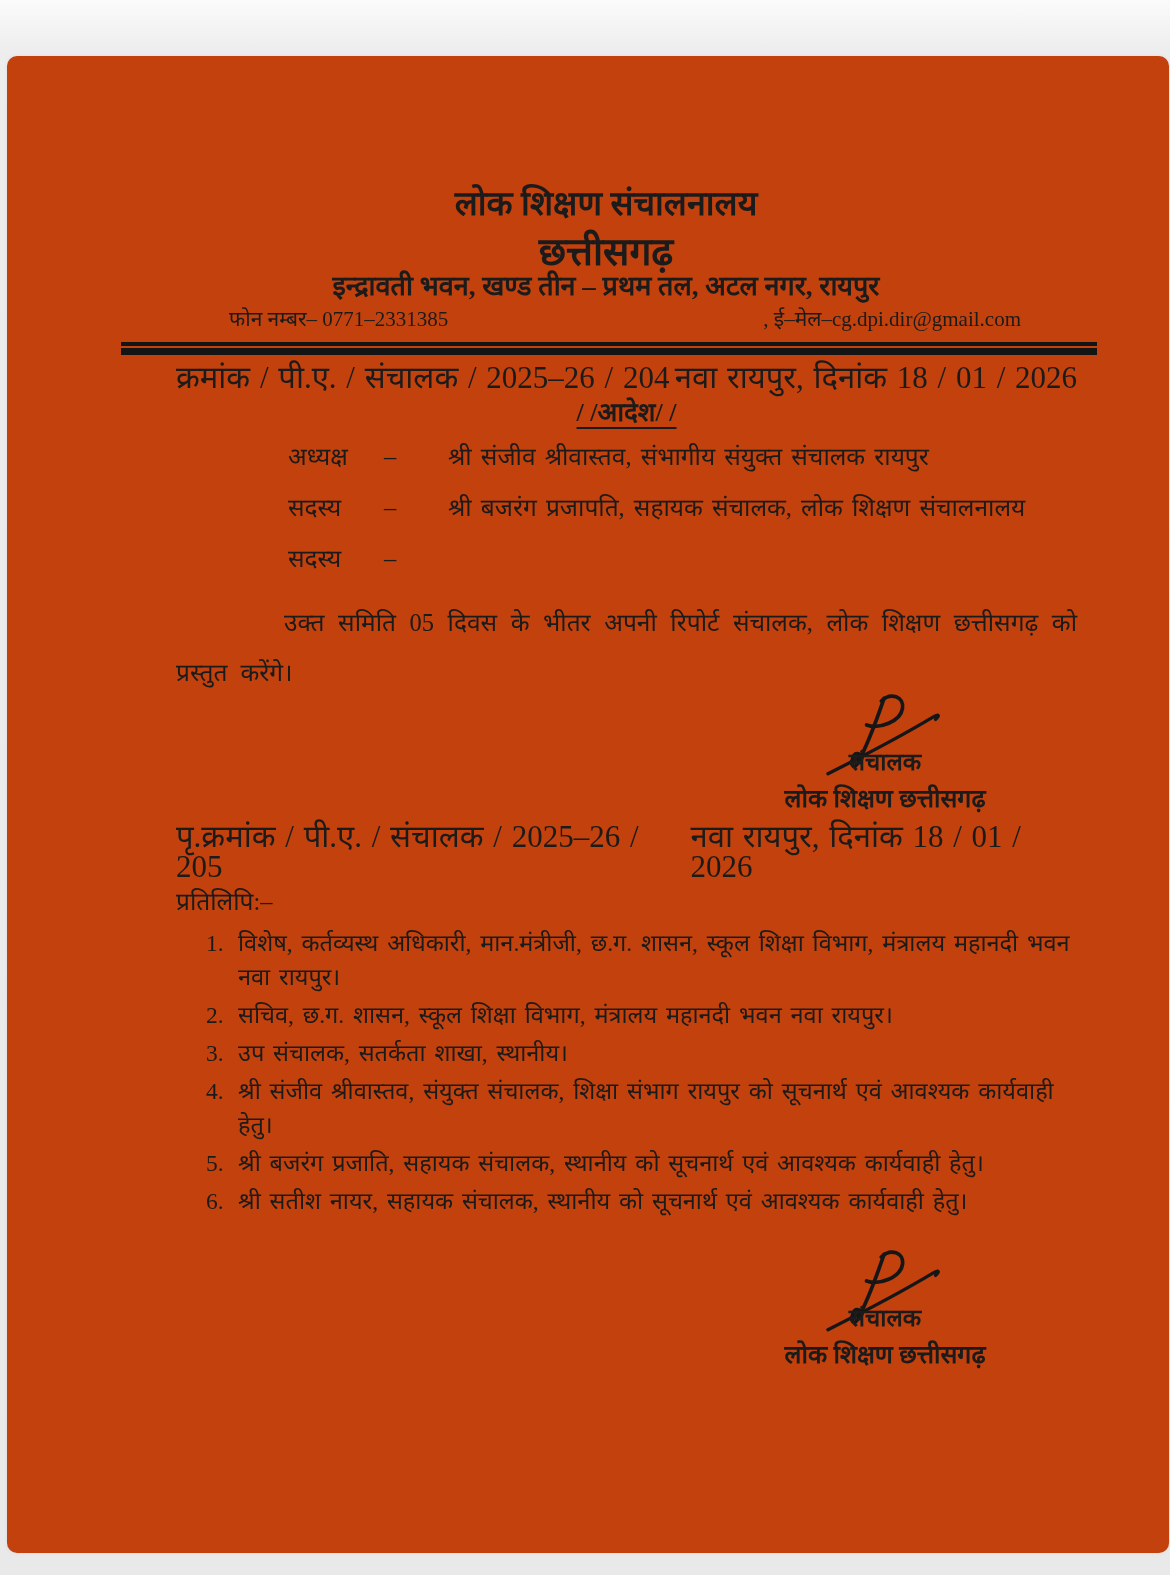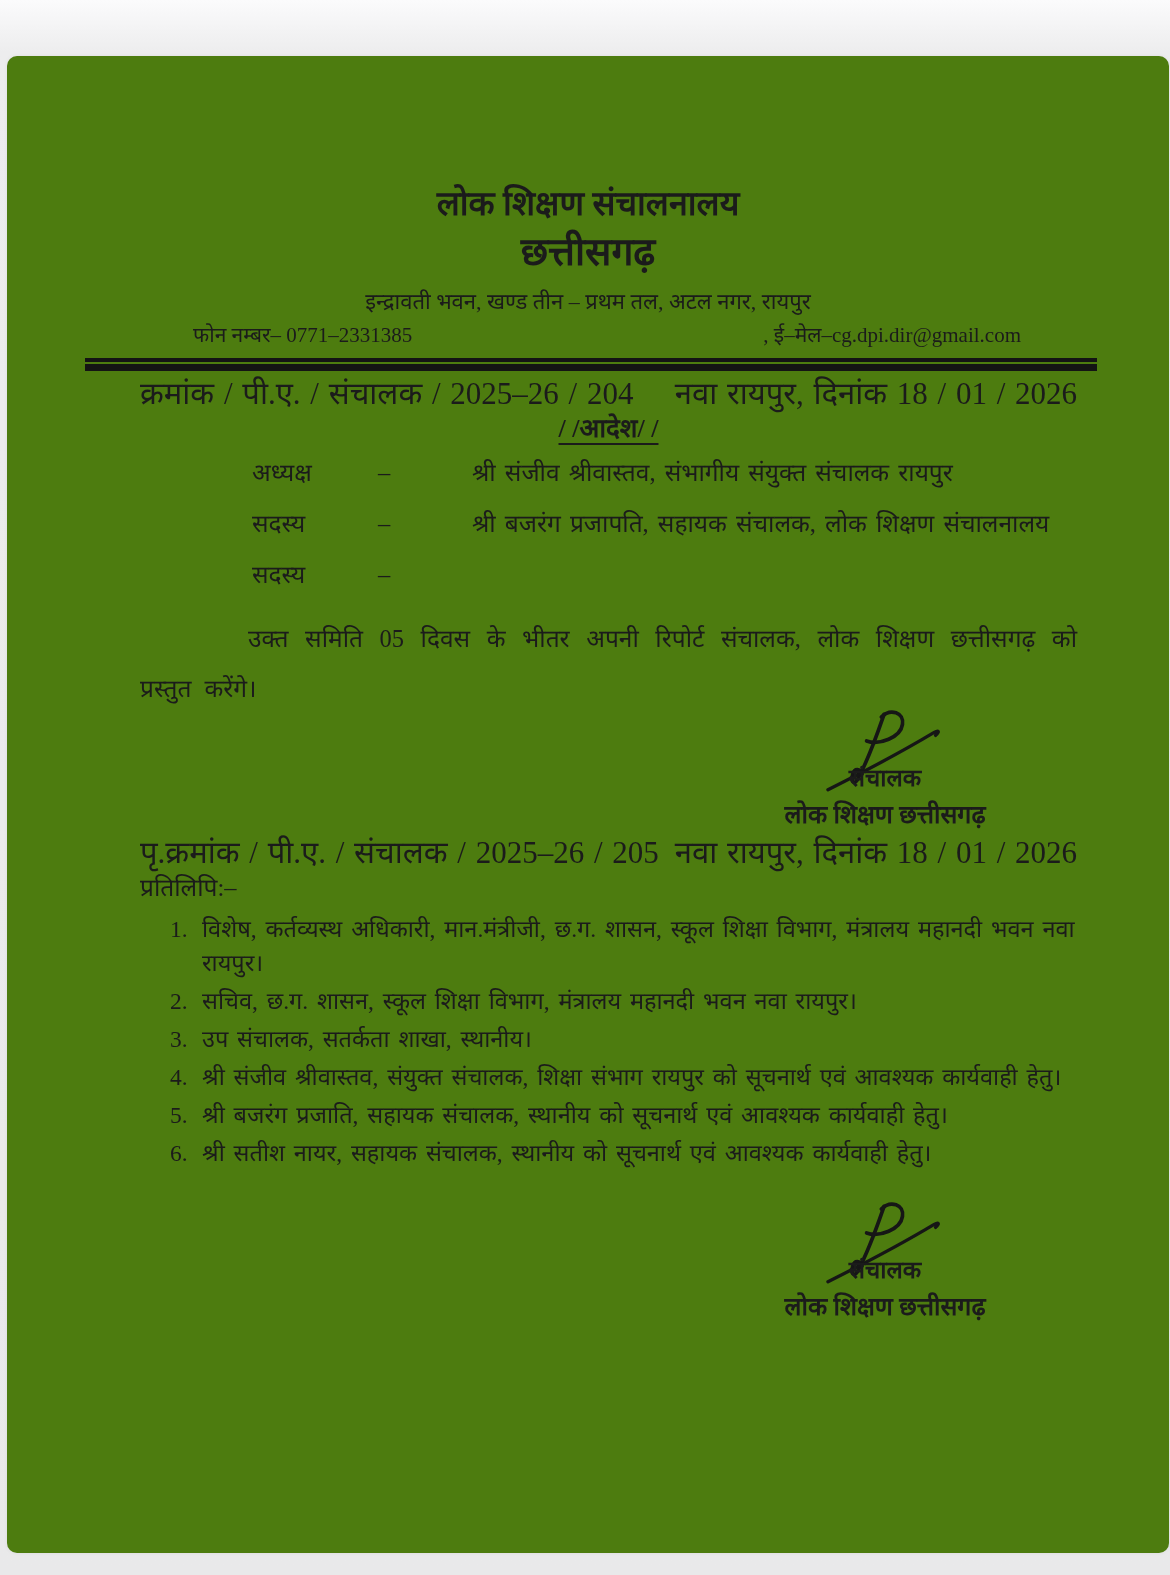--- a/index.html
+++ b/index.html
@@ -7,28 +7,29 @@
     width: 1170px; height: 1575px;
     position: relative;
     background: linear-gradient(180deg, #fbfbfc 0px, #ededee 52px, #e9e9ea 100%);
     font-family: "Liberation Serif", "DejaVu Sans", serif;
     color: #1b1b1b;
     overflow: hidden;
   }
   .page {
     position: absolute;
     left: 7px; top: 56px; right: 1px; bottom: 22px;
-    background: #4d7c0f;
+    background: #c2410c;
     border-radius: 10px;
     box-shadow: 0 0 4px rgba(0,0,0,0.06);
+    padding-left: 36px;
   }
   .letterhead { text-align: center; padding-top: 128px; }
   .org-name   { font-size: 34px; line-height: 40px; font-weight: bold; }
   .org-state  { font-size: 39px; line-height: 36px; font-weight: bold; margin-top: 10px; }
-  .org-addr   { font-size: 22px; line-height: 32px; font-weight: normal; margin-top: 16px; }
+  .org-addr   { font-size: 27px; line-height: 32px; font-weight: bold; margin-top: 0; }
   .contact-row {
     display: flex; justify-content: space-between;
     margin: 4px 148px 0 186px;
     font-size: 21px; line-height: 26px;
   }
   .double-rule {
     margin: 10px 72px 0 78px;
     height: 2px;
     border-top: 4px solid #141414;
     border-bottom: 7px solid #141414;
@@ -42,21 +43,21 @@
   .order-title { text-align: center; font-size: 26px; line-height: 32px; font-weight: bold; margin-top: 4px; }
   .order-title span { text-decoration: underline; text-underline-offset: 6px; margin-top: 36px; }
   .para {
     font-size: 24.5px; line-height: 49px;
     text-align: justify; word-spacing: 7px;
     margin: 18px 0 0 0; text-indent: 108px;
   }
   .committee { margin-top: 2px; }
   .committee-row {
     display: flex; font-size: 24.5px; line-height: 51px;
-    padding-left: 112px; word-spacing: 3px; gap: 30px;
+    padding-left: 112px; word-spacing: 3px;
   }
   .committee-role { width: 96px; flex: none; }
   .committee-dash { width: 64px; flex: none; }
   .committee-detail { flex: 1; }
   .closing { margin-top: 14px; line-height: 50px; }
   .sig-block {
     width: 340px; margin: 0 22px 0 auto;
     text-align: center; position: relative;
   }
   .sig-block-1 { margin-top: -8px; }

